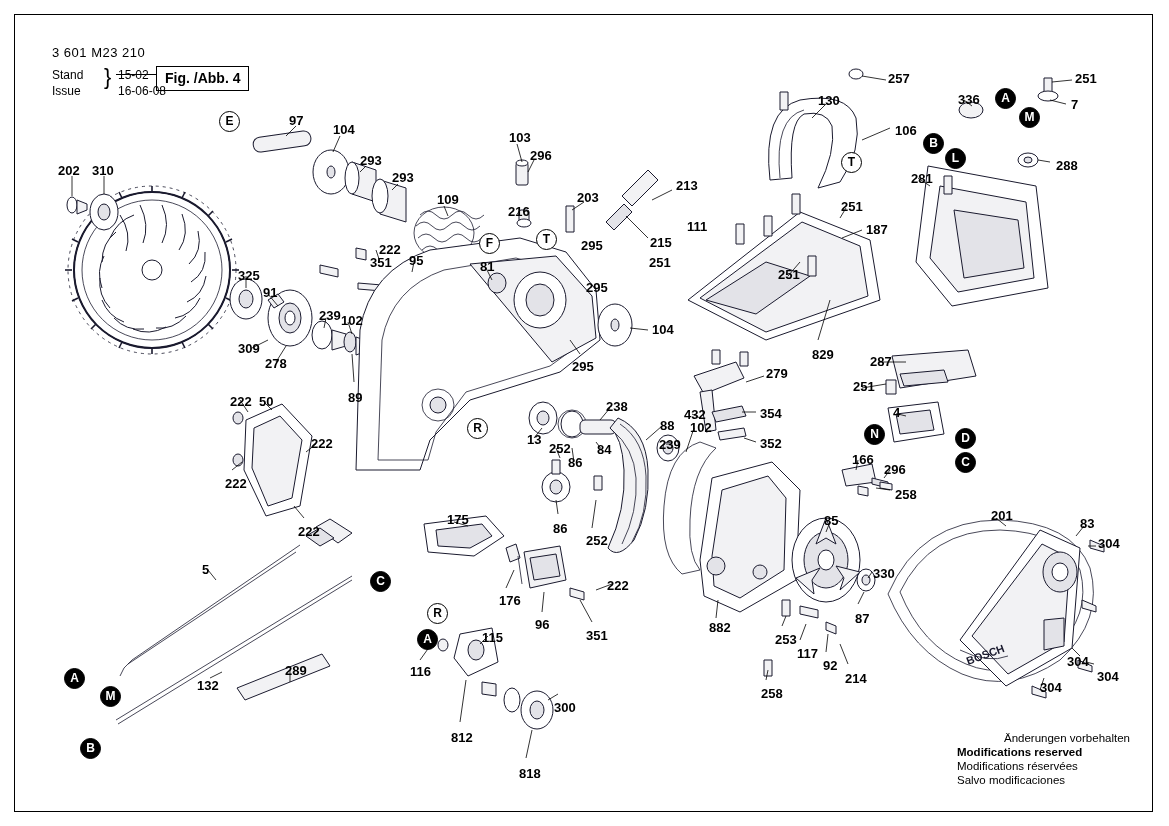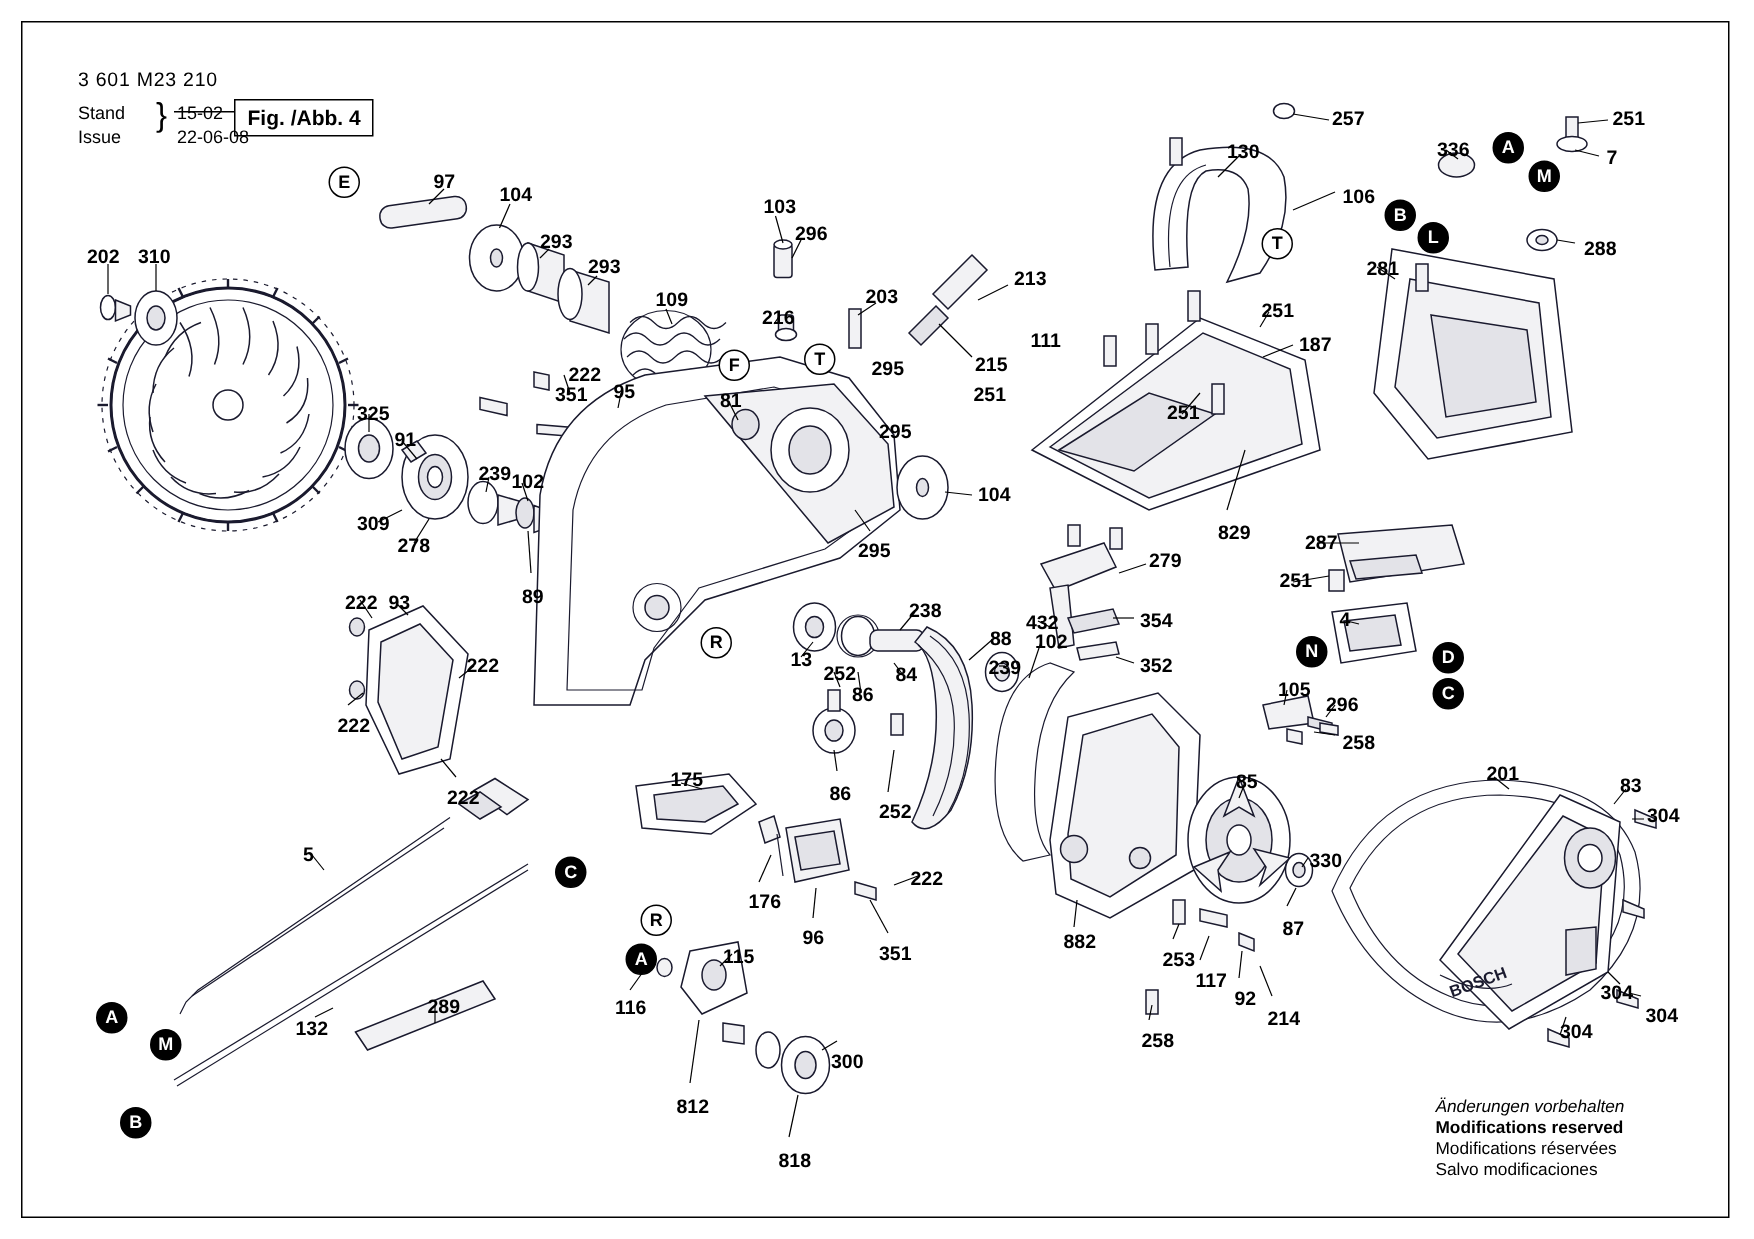--- a/index.html
+++ b/index.html
@@ -32,24 +32,24 @@
 <div id="sheet">
 
   <div class="frame"></div>
 
   <div class="hdr" id="partno">3 601 M23 210</div>
   <div class="hdr" id="standrow">Stand</div>
   <div class="hdr" id="issuerow">Issue</div>
   <div class="brace">}</div>
   <div id="stval">15-02</div>
   <div id="strike"></div>
-  <div id="isval">22-06-08</div>
+  <div id="isval">16-06-08</div>
   <div id="figbox">Fig. /Abb. 4</div>
 
-  <div class="note" style="left:957px;top:731px;font-style:italic;">Änderungen vorbehalten</div>
+  <div class="note" style="left:1004px;top:731px;">Änderungen vorbehalten</div>
   <div class="note" style="left:957px;top:745px;font-weight:bold;">Modifications reserved</div>
   <div class="note" style="left:957px;top:759px;">Modifications réservées</div>
   <div class="note" style="left:957px;top:773px;text-align:center;">Salvo modificaciones</div>
 
   <svg class="art" viewBox="0 0 1169 826">
 
     <g>
       <circle cx="152" cy="270" r="78" class="pp"></circle>
       <circle cx="152" cy="270" r="70" class="thin"></circle>
       <circle cx="152" cy="270" r="10" class="pp"></circle>
@@ -438,38 +438,38 @@
   <div class="lbl" style="left:660px;top:418px">88</div>
   <div class="lbl" style="left:659px;top:437px">239</div>
   <div class="lbl" style="left:690px;top:420px">102</div>
   <div class="lbl" style="left:527px;top:432px">13</div>
   <div class="lbl" style="left:549px;top:441px">252</div>
   <div class="lbl" style="left:568px;top:455px">86</div>
   <div class="lbl" style="left:597px;top:442px">84</div>
   <div class="lbl" style="left:553px;top:521px">86</div>
   <div class="lbl" style="left:586px;top:533px">252</div>
   <div class="lbl" style="left:230px;top:394px">222</div>
-  <div class="lbl" style="left:259px;top:394px">93</div>
+  <div class="lbl" style="left:259px;top:394px">50</div>
   <div class="lbl" style="left:311px;top:436px">222</div>
   <div class="lbl" style="left:225px;top:476px">222</div>
   <div class="lbl" style="left:298px;top:524px">222</div>
   <div class="lbl" style="left:447px;top:512px">175</div>
   <div class="lbl" style="left:499px;top:593px">176</div>
   <div class="lbl" style="left:535px;top:617px">96</div>
   <div class="lbl" style="left:586px;top:628px">351</div>
   <div class="lbl" style="left:607px;top:578px">222</div>
   <div class="lbl" style="left:482px;top:630px">115</div>
   <div class="lbl" style="left:410px;top:664px">116</div>
   <div class="lbl" style="left:451px;top:730px">812</div>
   <div class="lbl" style="left:519px;top:766px">818</div>
   <div class="lbl" style="left:554px;top:700px">300</div>
   <div class="lbl" style="left:202px;top:562px">5</div>
   <div class="lbl" style="left:197px;top:678px">132</div>
   <div class="lbl" style="left:285px;top:663px">289</div>
-  <div class="lbl" style="left:852px;top:452px">105</div>
+  <div class="lbl" style="left:852px;top:452px">166</div>
   <div class="lbl" style="left:884px;top:462px">296</div>
   <div class="lbl" style="left:895px;top:487px">258</div>
   <div class="lbl" style="left:824px;top:513px">85</div>
   <div class="lbl" style="left:873px;top:566px">330</div>
   <div class="lbl" style="left:855px;top:611px">87</div>
   <div class="lbl" style="left:709px;top:620px">882</div>
   <div class="lbl" style="left:775px;top:632px">253</div>
   <div class="lbl" style="left:797px;top:646px">117</div>
   <div class="lbl" style="left:823px;top:658px">92</div>
   <div class="lbl" style="left:845px;top:671px">214</div>

